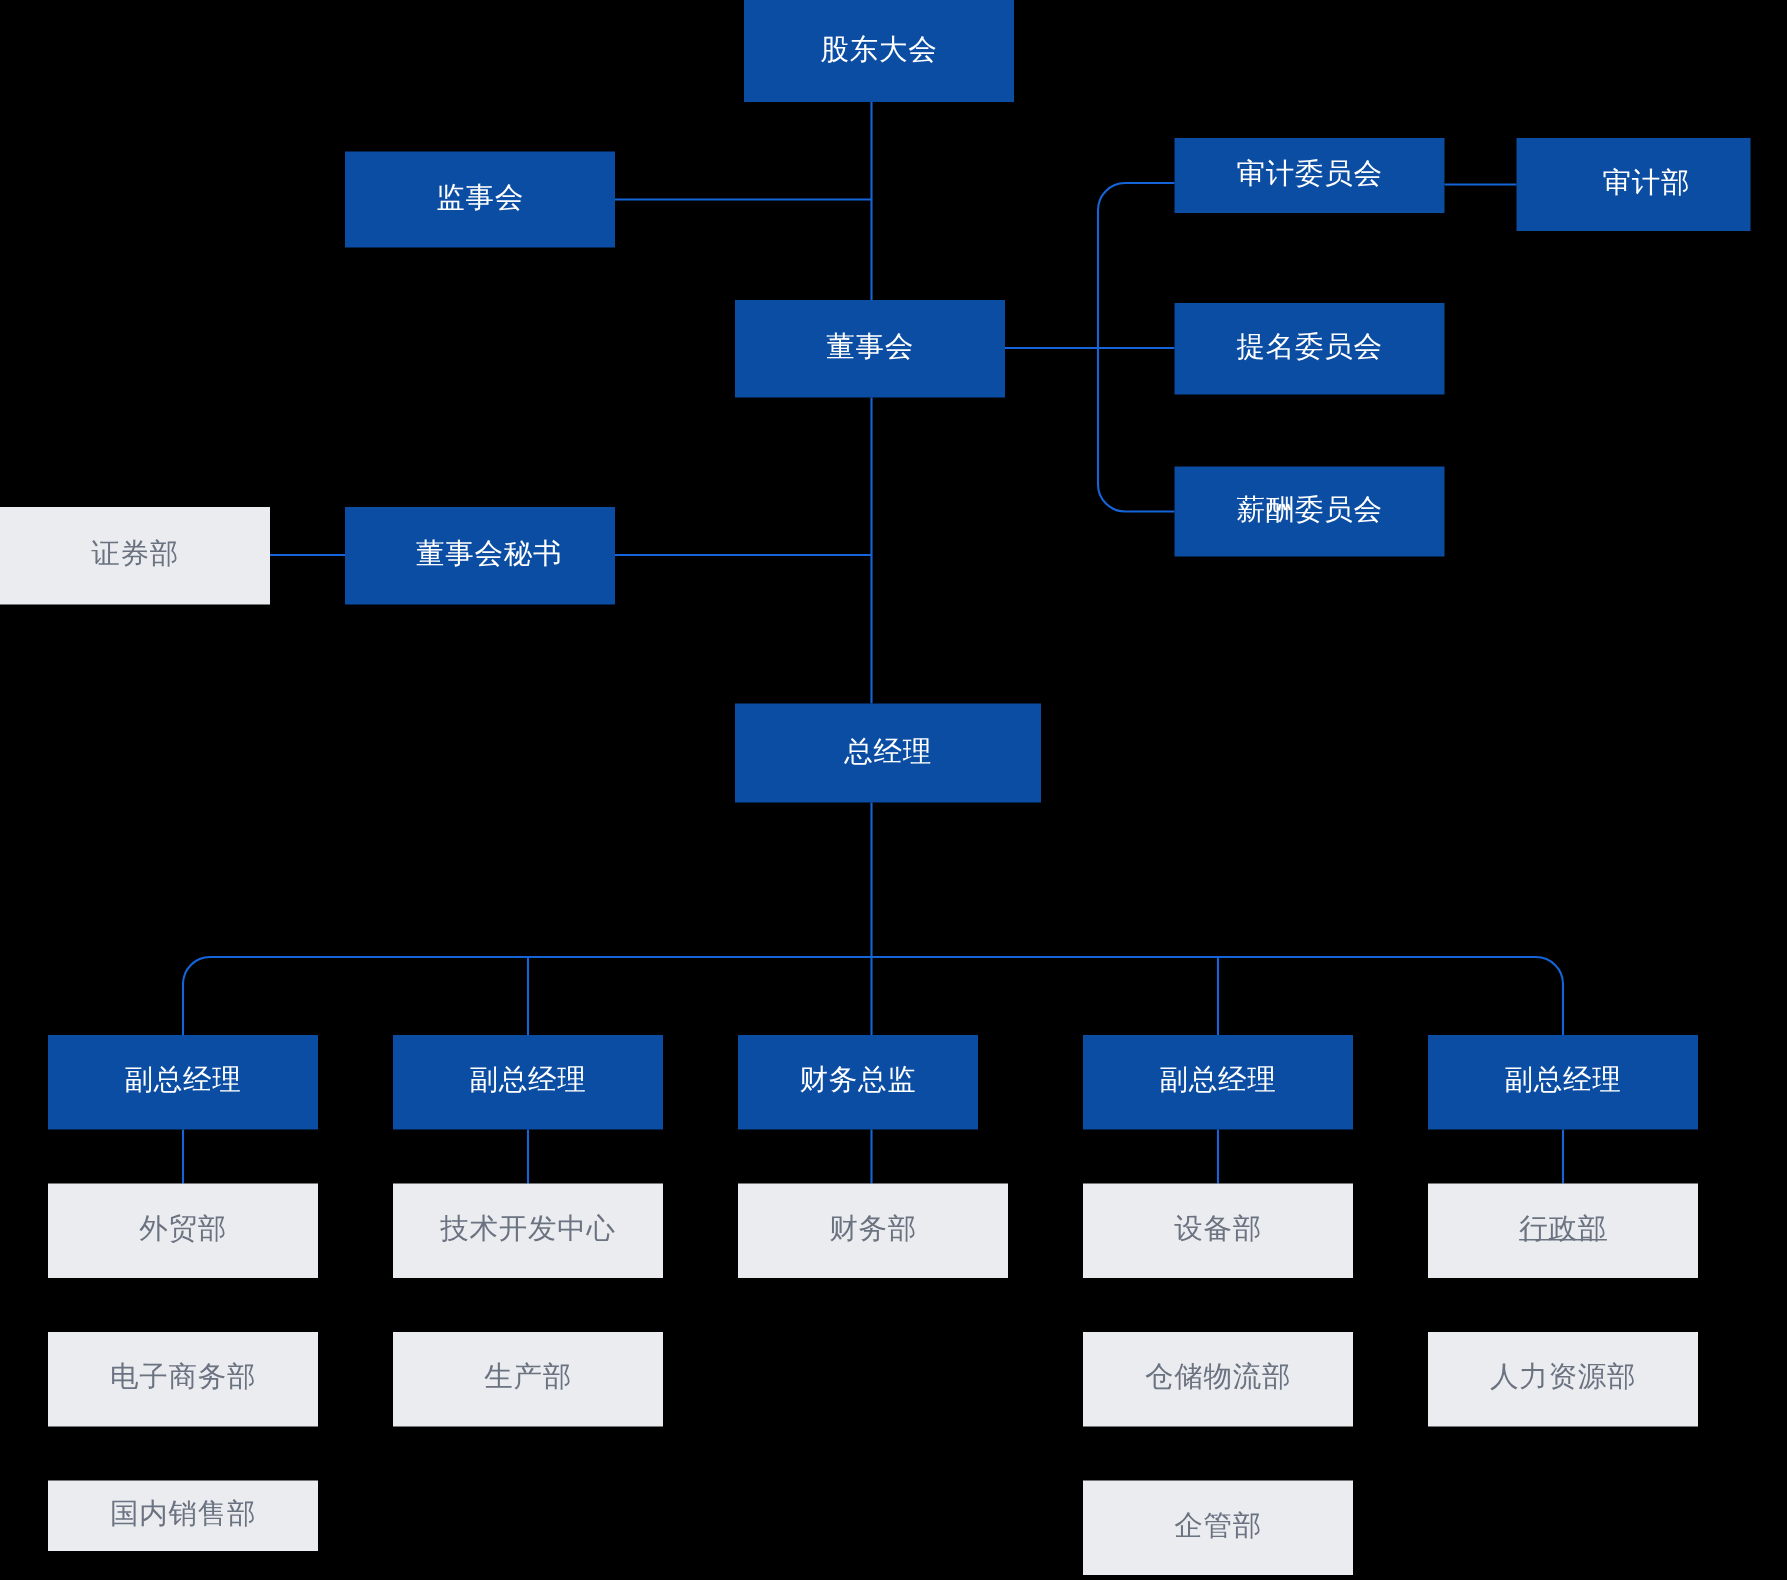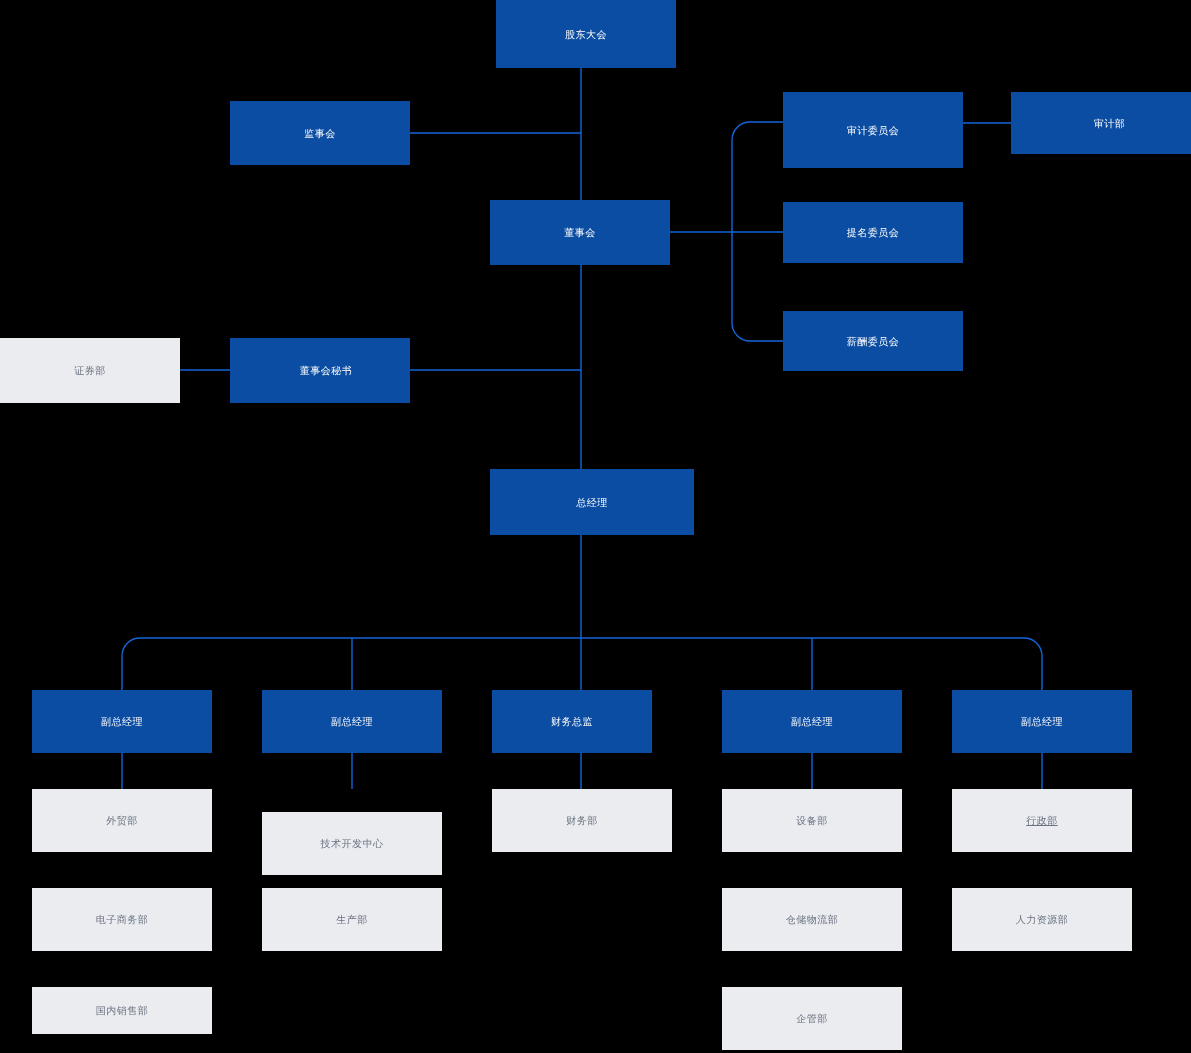--- a/index.html
+++ b/index.html
@@ -4,21 +4,21 @@
 <title>Org Chart</title>
 <style>
   html,body{margin:0;padding:0;background:#000;}
   body{width:1191px;height:1053px;overflow:hidden;
        font-family:"Liberation Sans","DejaVu Sans",sans-serif;}
   #stage{position:relative;width:1191px;height:1053px;background:#000;}
   svg.links{position:absolute;left:0;top:0;width:1191px;height:1053px;
             pointer-events:none;overflow:visible;}
   .node{position:absolute;box-sizing:border-box;display:flex;
         align-items:center;justify-content:center;text-align:center;
-        font-size:10px;line-height:1.3;letter-spacing:.5px;}
+        font-size:19px;line-height:1.3;letter-spacing:.5px;}
   .node.primary{background:#0b4da2;color:#ffffff;}
   .node.secondary{background:#eaecf0;color:#6b7280;}
 </style>
 </head>
 <body>
 
 <div id="stage">
 
   <svg class="links" viewBox="0 0 1191 1053" xmlns="http://www.w3.org/2000/svg">
     <g fill="none" stroke="#1565d8" stroke-width="1.4">
@@ -55,24 +55,24 @@
   <div id="nodes">
       <div class="node primary" style="left: 496px; top: 0px; width: 180px; height: 68px;">
         <span>股东大会</span>
       </div>
       <div class="node primary" style="left: 230px; top: 101px; width: 180px; height: 64px;">
         <span>监事会</span>
       </div>
       <div class="node primary" style="left: 490px; top: 200px; width: 180px; height: 65px;">
         <span>董事会</span>
       </div>
-      <div class="node primary" style="left: 783px; top: 92px; width: 180px; height: 76px; align-items: center;">
+      <div class="node primary" style="left: 783px; top: 92px; width: 180px; height: 50px; align-items: center;">
         <span>审计委员会</span>
       </div>
-      <div class="node primary" style="left: 1011px; top: 92px; width: 180px; height: 62px; padding-left: 17px;">
+      <div class="node primary" style="left: 1011px; top: 92px; width: 156px; height: 62px; padding-left: 17px;">
         <span>审计部</span>
       </div>
       <div class="node primary" style="left: 783px; top: 202px; width: 180px; height: 61px;">
         <span>提名委员会</span>
       </div>
       <div class="node primary" style="left: 783px; top: 311px; width: 180px; height: 60px;">
         <span>薪酬委员会</span>
       </div>
       <div class="node secondary" style="left: 0px; top: 338px; width: 180px; height: 65px;">
         <span>证券部</span>
@@ -94,21 +94,21 @@
       </div>
       <div class="node primary" style="left: 722px; top: 690px; width: 180px; height: 63px;">
         <span>副总经理</span>
       </div>
       <div class="node primary" style="left: 952px; top: 690px; width: 180px; height: 63px;">
         <span>副总经理</span>
       </div>
       <div class="node secondary" style="left: 32px; top: 789px; width: 180px; height: 63px;">
         <span>外贸部</span>
       </div>
-      <div class="node secondary" style="left: 262px; top: 812px; width: 180px; height: 63px; text-align: right;">
+      <div class="node secondary" style="left: 262px; top: 789px; width: 180px; height: 63px; text-align: right;">
         <span>技术开发中心</span>
       </div>
       <div class="node secondary" style="left: 492px; top: 789px; width: 180px; height: 63px;">
         <span>财务部</span>
       </div>
       <div class="node secondary" style="left: 722px; top: 789px; width: 180px; height: 63px;">
         <span>设备部</span>
       </div>
       <div class="node secondary" style="left: 952px; top: 789px; width: 180px; height: 63px; text-decoration: underline;">
         <span>行政部</span>

